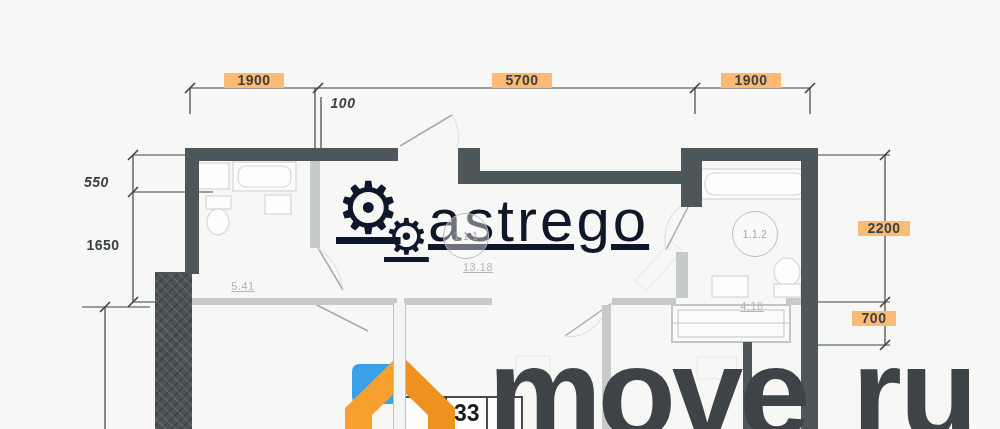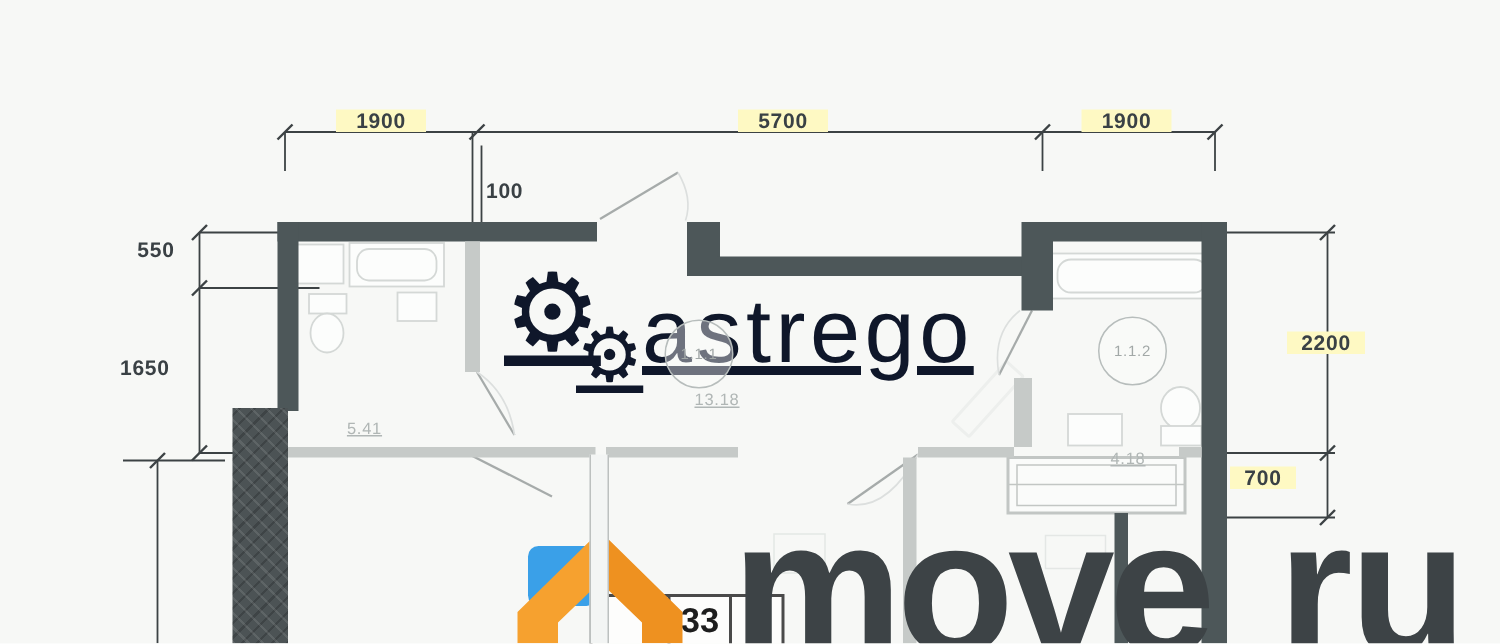--- a/index.html
+++ b/index.html
@@ -9,21 +9,21 @@
   
   .wall{position:absolute;background:#4d5759;z-index:3;}
   .wall-hatch{background:
       repeating-linear-gradient(45deg, rgba(255,255,255,.10) 0 1.5px, rgba(0,0,0,0) 1.5px 7px),
       repeating-linear-gradient(-45deg, rgba(0,0,0,.18) 0 1.5px, rgba(0,0,0,0) 1.5px 7px),
       #4c5355;}
   .iwall{position:absolute;background:#c6cac8;z-index:3;}
   
   .dim{position:absolute;color:#3a4145;font-size:14px;font-weight:700;
        letter-spacing:.5px;line-height:15px;height:15px;z-index:4;
-       background:#fef9c3;text-align:center;}
+       background:#fdba74;text-align:center;}
   .dim.noMask{background:transparent;}
   
   .roomCircle{position:absolute;border:1px solid #b7bdbc;border-radius:50%;
        color:#a2a8a7;font-size:10px;display:flex;align-items:center;justify-content:center;
        z-index:4;letter-spacing:.5px;background:rgba(252,253,252,.4);}
   .roomArea{position:absolute;color:#b0b6b5;font-size:11px;text-align:center;
        text-decoration:underline;z-index:4;letter-spacing:.5px;}
   
   .wm{position:absolute;color:#0f172a;z-index:1;user-select:none;text-decoration:underline;}
   .wm-text{font-size:60px;letter-spacing:3px;top:186px;left:428px;}
@@ -148,25 +148,25 @@
   <div class="iwall" style="left:192px;top:298px;width:205px;height:7px;"></div>
   <div class="iwall" style="left:404px;top:298px;width:88px;height:7px;"></div>
   <div class="iwall" style="left:612px;top:298px;width:64px;height:7px;"></div>
   <div class="iwall" style="left:786px;top:298px;width:15px;height:7px;"></div>
   <div class="iwall" style="left:676px;top:252px;width:12px;height:46px;"></div>
   <div class="iwall" style="left:602px;top:305px;width:9px;height:124px;"></div>
 
   <div class="dim" style="left:224px;top:73px;width:60px;">1900</div>
   <div class="dim" style="left:492px;top:73px;width:60px;">5700</div>
   <div class="dim" style="left:721px;top:73px;width:60px;">1900</div>
-  <div class="dim noMask" style="left:324px;top:120px;width:38px;text-align:left;">100</div>
-  <div class="dim noMask" style="left:84px;top:159px;width:40px;text-align:center;">550</div>
-  <div class="dim noMask" style="left:80px;top:238px;width:46px;text-align:left;">1650</div>
+  <div class="dim noMask" style="left:324px;top:96px;width:38px;text-align:center;font-style:italic;">100</div>
+  <div class="dim noMask" style="left:84px;top:175px;width:40px;text-align:left;font-style:italic;">550</div>
+  <div class="dim noMask" style="left:80px;top:238px;width:46px;text-align:center;">1650</div>
   <div class="dim" style="left:858px;top:221px;width:52px;">2200</div>
-  <div class="dim" style="left:820px;top:311px;width:44px;">700</div>
+  <div class="dim" style="left:852px;top:311px;width:44px;">700</div>
 
   <div class="roomArea" style="left:217px;top:280px;width:52px;">5.41</div>
   <div class="roomCircle" style="left:443px;top:213px;width:44px;height:44px;">1.1.1</div>
   <div class="roomArea" style="left:452px;top:261px;width:52px;">13.18</div>
   <div class="roomCircle" style="left:732px;top:211px;width:44px;height:44px;">1.1.2</div>
   <div class="roomArea" style="left:726px;top:254px;width:52px;margin-top:46px;">4.18</div>
 
   <div id="areaBox">
     <div class="cell" style="width:54px;"></div>
     <div class="cell" style="width:42px;">33</div>

